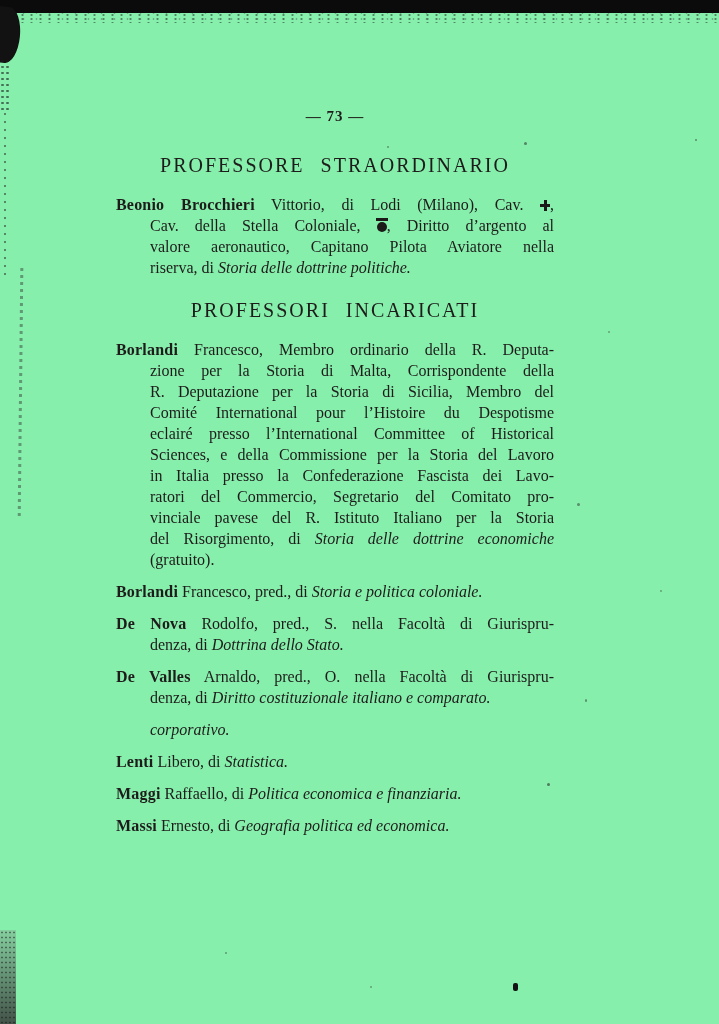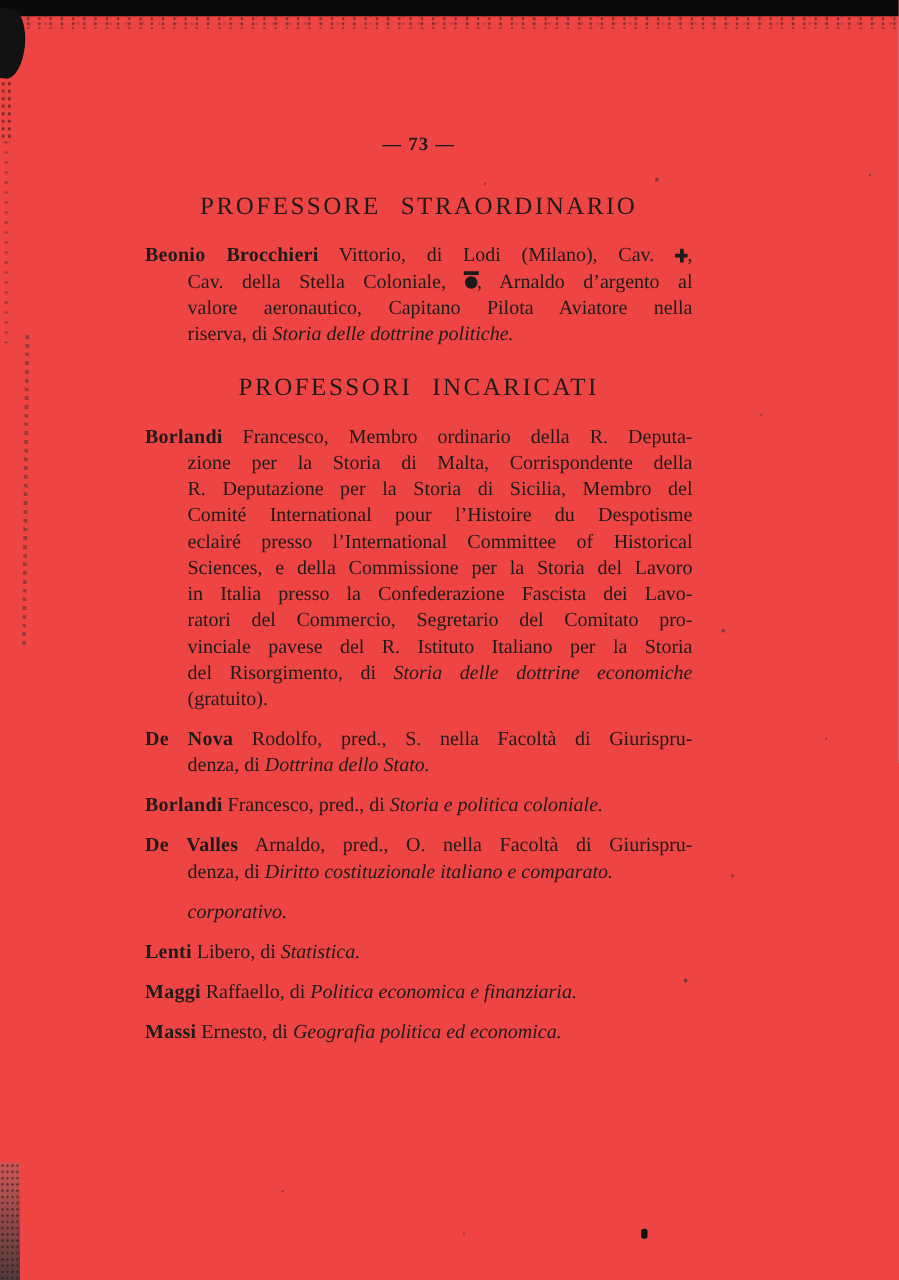--- a/index.html
+++ b/index.html
@@ -2,21 +2,21 @@
 <html><head>
 <meta charset="utf-8">
 <style>
   html, body { margin: 0; padding: 0; }
   body { background: #d9d9d9; }
 
   .page {
     position: relative;
     width: 719px;
     height: 1024px;
-    background: #ef4444;
+    background: #86efac;
     overflow: hidden;
     font-family: "Liberation Serif", serif;
     color: #1e1c1a;
   }
 
   
   .top-band {
     position: absolute; left: 0; top: 0; width: 719px; height: 13px;
     background: #0b0b0b;
   }
@@ -146,21 +146,21 @@
   <div class="speck" style="left:660px; top:590px; width:2px; height:2px; opacity:.4"></div>
   <div class="speck" style="left:608px; top:331px; width:2px; height:2px; opacity:.4"></div>
 
   <div class="text-block">
     <div class="page-number">— 73 —</div>
 
     <div class="heading">PROFESSORE STRAORDINARIO</div>
     <div class="entries">
         <div class="entry">
           <div class="line"><span class="seg-b">Beonio Brocchieri</span><span class="seg-r"> Vittorio, di Lodi (Milano), Cav. </span><span class="icon icon-cavalier-cross"></span><span class="seg-r">,</span></div>
-          <div class="line cont"><span class="seg-r">Cav. della Stella Coloniale, </span><span class="icon icon-medal"></span><span class="seg-r">, Arnaldo d’argento al</span></div>
+          <div class="line cont"><span class="seg-r">Cav. della Stella Coloniale, </span><span class="icon icon-medal"></span><span class="seg-r">, Diritto d’argento al</span></div>
           <div class="line cont"><span class="seg-r">valore aeronautico, Capitano Pilota Aviatore nella</span></div>
           <div class="line cont last"><span class="seg-r">riserva, di </span><span class="seg-i">Storia delle dottrine politiche.</span></div>
         </div>
       </div>
 
     <div class="heading h2">PROFESSORI INCARICATI</div>
     <div class="entries">
         <div class="entry">
           <div class="line"><span class="seg-b">Borlandi</span><span class="seg-r"> Francesco, Membro ordinario della R. Deputa-</span></div>
           <div class="line cont"><span class="seg-r">zione per la Storia di Malta, Corrispondente della</span></div>
@@ -168,27 +168,27 @@
           <div class="line cont"><span class="seg-r">Comité International pour l’Histoire du Despotisme</span></div>
           <div class="line cont"><span class="seg-r">eclairé presso l’International Committee of Historical</span></div>
           <div class="line cont"><span class="seg-r">Sciences, e della Commissione per la Storia del Lavoro</span></div>
           <div class="line cont"><span class="seg-r">in Italia presso la Confederazione Fascista dei Lavo-</span></div>
           <div class="line cont"><span class="seg-r">ratori del Commercio, Segretario del Comitato pro-</span></div>
           <div class="line cont"><span class="seg-r">vinciale pavese del R. Istituto Italiano per la Storia</span></div>
           <div class="line cont"><span class="seg-r">del Risorgimento, di </span><span class="seg-i">Storia delle dottrine economiche</span></div>
           <div class="line cont last"><span class="seg-r">(gratuito).</span></div>
         </div>
         <div class="entry">
+          <div class="line last"><span class="seg-b">Borlandi</span><span class="seg-r"> Francesco, pred., di </span><span class="seg-i">Storia e politica coloniale.</span></div>
+        </div>
+        <div class="entry">
           <div class="line"><span class="seg-b">De Nova</span><span class="seg-r"> Rodolfo, pred., S. nella Facoltà di Giurispru-</span></div>
           <div class="line cont last"><span class="seg-r">denza, di </span><span class="seg-i">Dottrina dello Stato.</span></div>
         </div>
         <div class="entry">
-          <div class="line last"><span class="seg-b">Borlandi</span><span class="seg-r"> Francesco, pred., di </span><span class="seg-i">Storia e politica coloniale.</span></div>
-        </div>
-        <div class="entry">
           <div class="line"><span class="seg-b">De Valles</span><span class="seg-r"> Arnaldo, pred., O. nella Facoltà di Giurispru-</span></div>
           <div class="line cont last"><span class="seg-r">denza, di </span><span class="seg-i">Diritto costituzionale italiano e comparato.</span></div>
         </div>
         <div class="entry">
           <div class="line cont last"><span class="seg-i">corporativo.</span></div>
         </div>
         <div class="entry">
           <div class="line last"><span class="seg-b">Lenti</span><span class="seg-r"> Libero, di </span><span class="seg-i">Statistica.</span></div>
         </div>
         <div class="entry">

